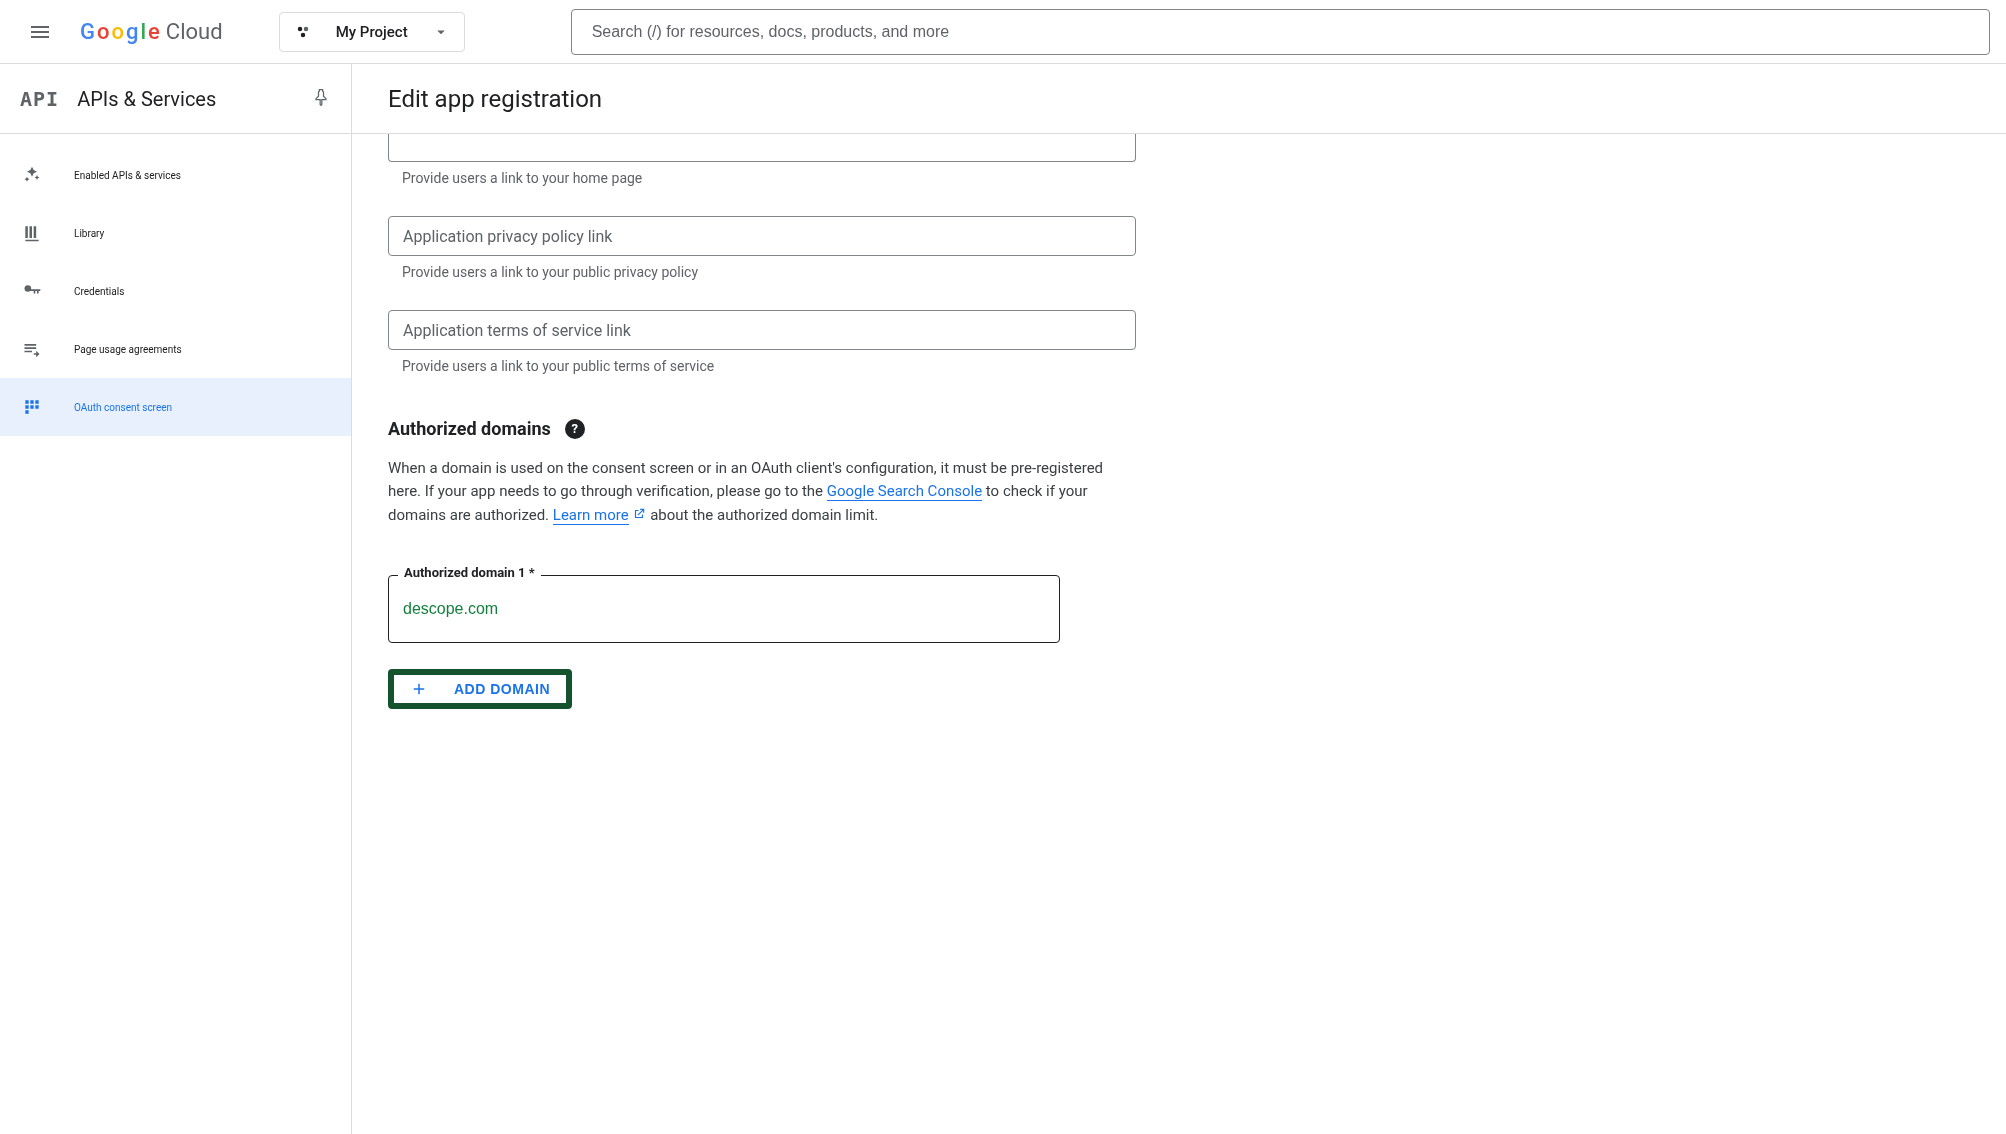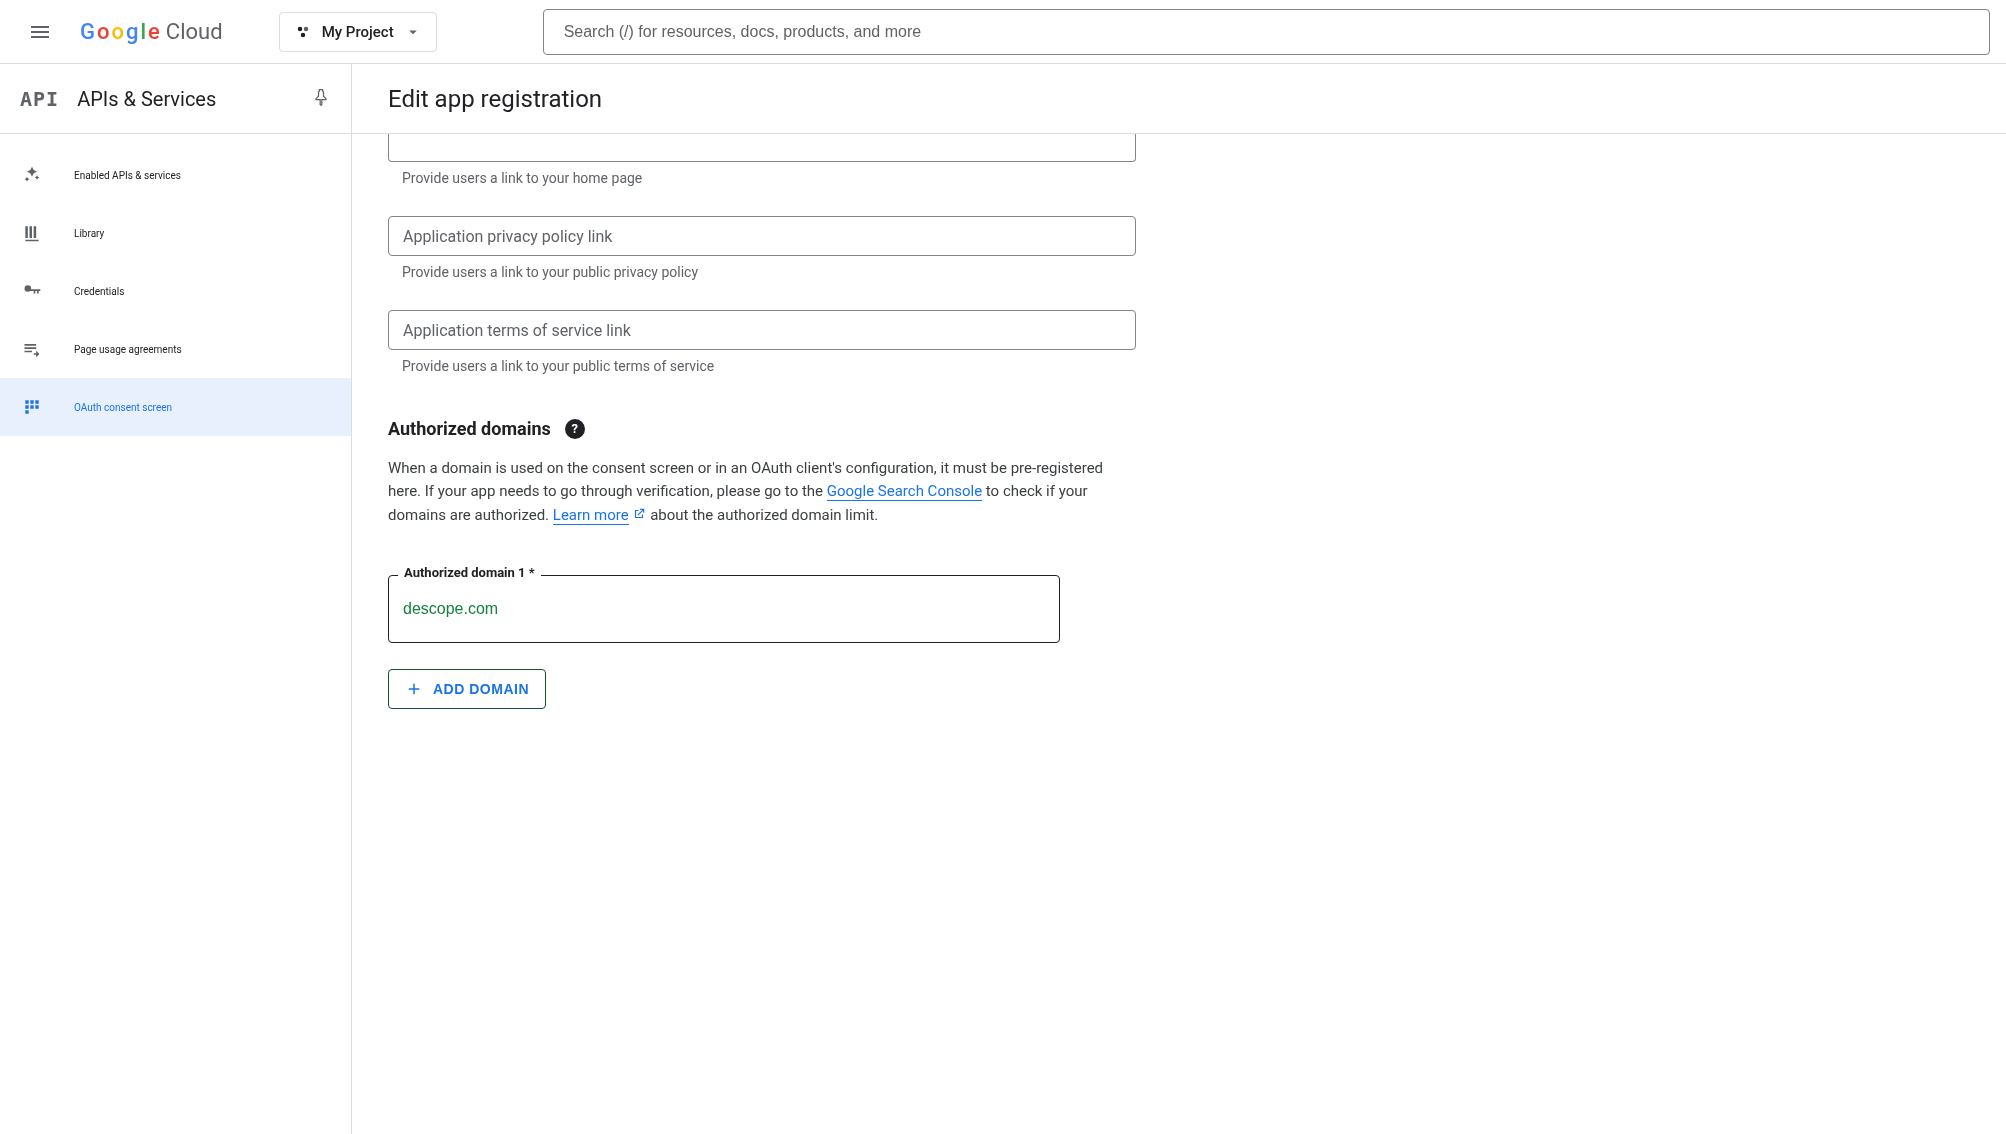--- a/index.html
+++ b/index.html
@@ -36,21 +36,21 @@
     .logo .g5 { color: #34A853; font-weight: 500; }
     .logo .g6 { color: #EA4335; font-weight: 500; }
     .logo .cloud { color: #5f6368; font-weight: 400; margin-left: 4px; }
     .project-picker {
       height: 40px;
       border: 1px solid #dadce0;
       border-radius: 4px;
       display: flex;
       align-items: center;
       padding: 0 14px;
-      gap: 10px;
+      gap: 24px;
       cursor: pointer;
       margin-left: 40px;
       font-size: 15px;
       font-weight: 500;
     }
     .project-picker svg.dots { width: 18px; height: 18px; }
     .project-picker svg.caret { width: 18px; height: 18px; fill: #5f6368; }
     .search-bar {
       flex: 1;
       height: 46px;
@@ -236,27 +236,27 @@
       left: 10px;
       background: #fff;
       padding: 0 6px;
       font-size: 13px;
       font-weight: 700;
       color: #202124;
     }
     .add-domain-btn {
       margin-top: 26px;
       height: 40px;
-      border: 1px solid #14532d;
+      border: 6px solid #14532d;
       border-radius: 4px;
       background: #fff;
       display: inline-flex;
       align-items: center;
       padding: 0 16px;
-      gap: 10px;
+      gap: 26px;
       cursor: pointer;
       color: #1a73e8;
       font-size: 14px;
       font-weight: 600;
       letter-spacing: 0.5px;
     }
     .add-domain-btn svg { width: 18px; height: 18px; fill: #1a73e8; }
   </style>
 </head>
 <body>

